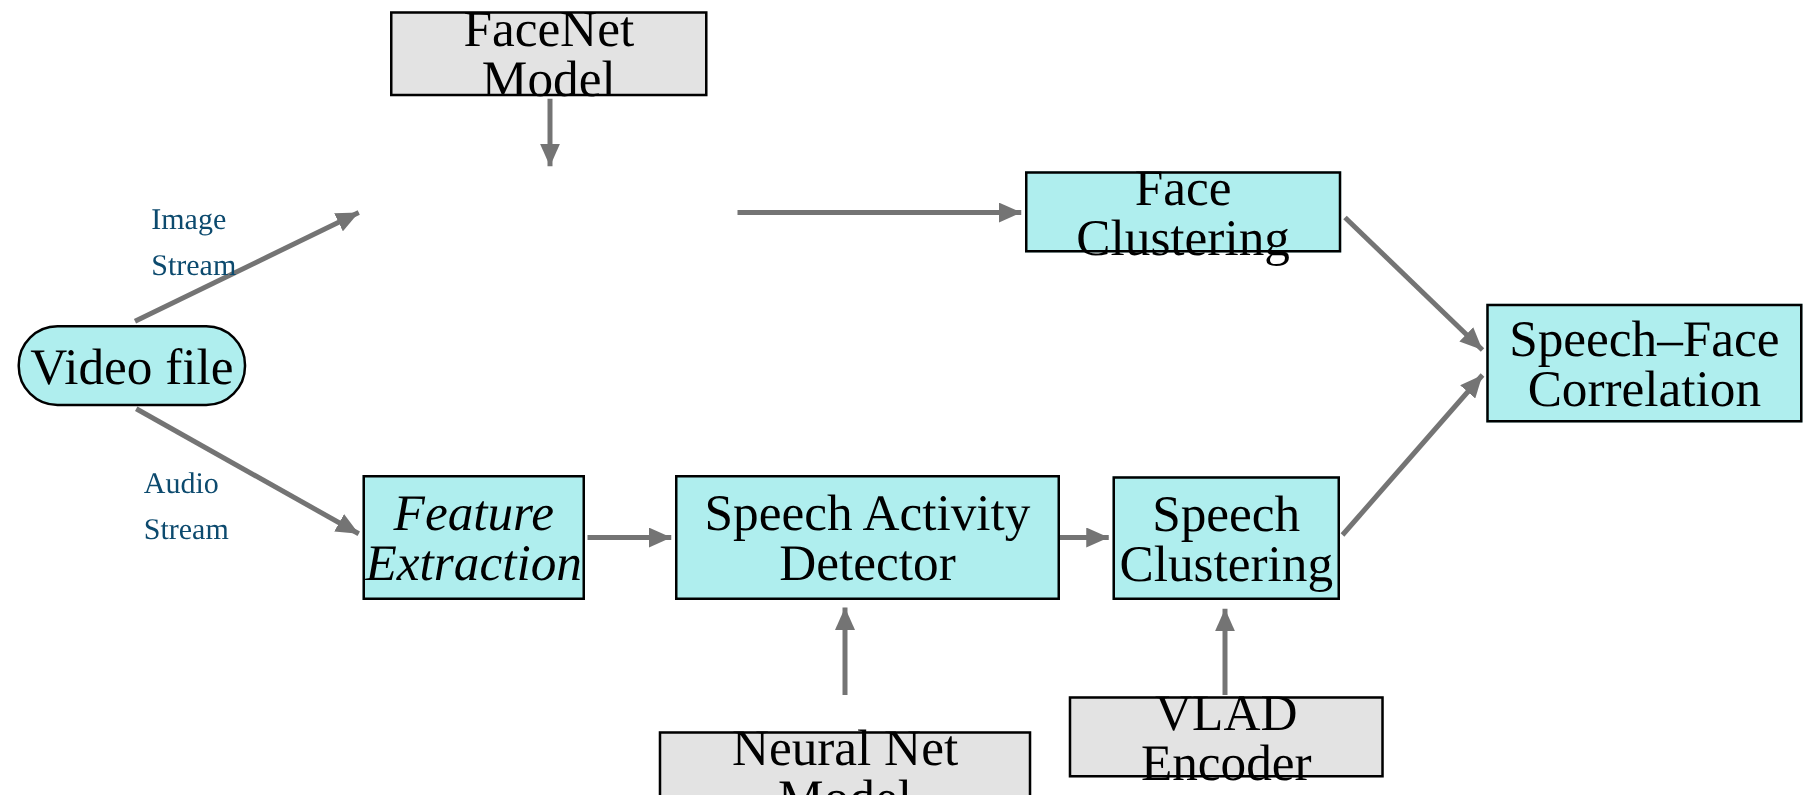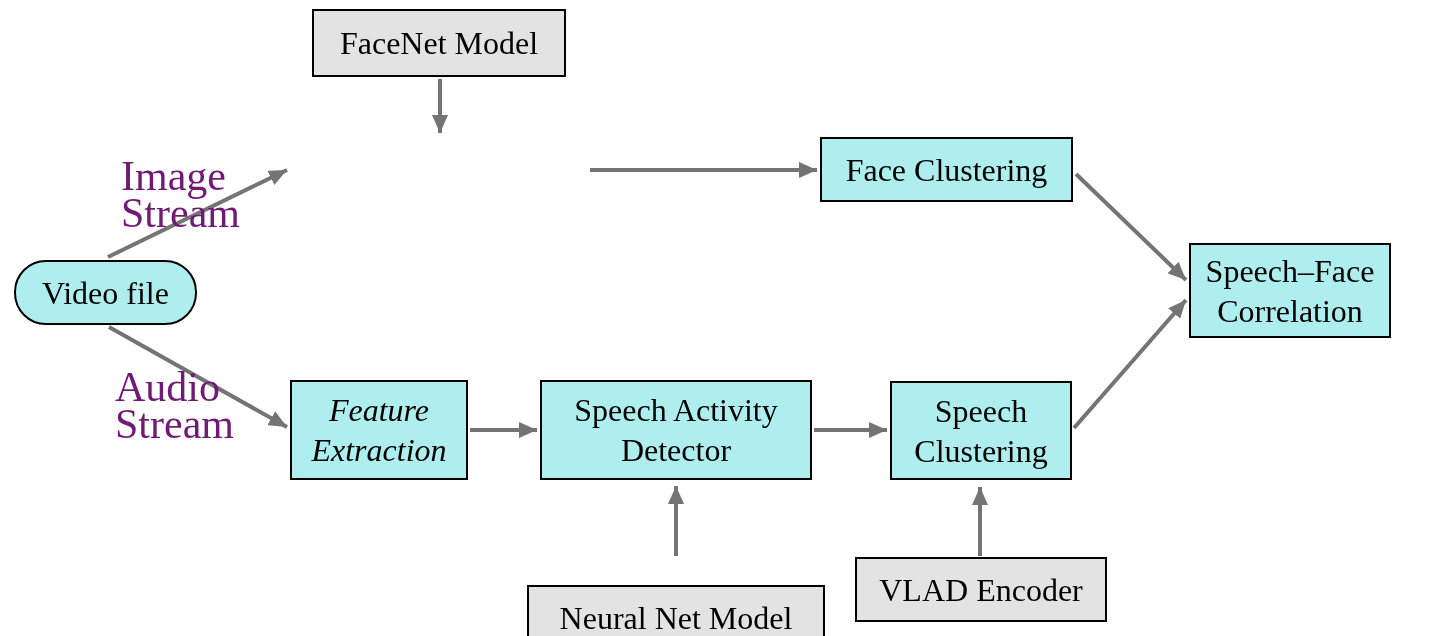--- a/index.html
+++ b/index.html
@@ -24,42 +24,42 @@
   }
   .node {
     position: absolute;
     box-sizing: border-box;
     display: flex;
     align-items: center;
     justify-content: center;
     text-align: center;
     border: 2.5px solid #000000;
     color: #000000;
-    font-size: 32px;
+    font-size: 41px;
     line-height: 40px;
     white-space: pre-line;
   }
   .node.process { background: #AFEEEE; }
   .node.model   { background: #E3E3E3; }
 
   #n-facenet-model            { left: 312px; top: 9px;   width: 254px; height: 68px; }
   #n-face-detection           { left: 290px; top: 136px; width: 298px; height: 67px; }
   #n-face-clustering          { left: 820px; top: 137px; width: 253px; height: 65px; }
   #n-video-file               { left: 14px;  top: 260px; width: 183px; height: 65px; border-radius: 32px; }
-  #n-speech-face-correlation  { left: 1189px;top: 243px; width: 202px; height: 95px; }
+  #n-speech-face-correlation  { left: 1189px;top: 243px; width: 253px; height: 95px; }
   #n-feature-extraction       { left: 290px; top: 380px; width: 178px; height: 100px; font-style: italic; }
-  #n-speech-activity-detector { left: 540px; top: 380px; width: 272px; height: 100px; }
+  #n-speech-activity-detector { left: 540px; top: 380px; width: 308px; height: 100px; }
   #n-speech-clustering        { left: 890px; top: 381px; width: 182px; height: 99px; }
   #n-neural-net-model         { left: 527px; top: 557px; width: 298px; height: 65px; margin-top: 28px; }
   #n-vlad-encoder             { left: 855px; top: 557px; width: 252px; height: 65px; text-align: center; }
 
   .stream-label {
     position: absolute;
-    color: #701a75;
-    font-size: 42px;
+    color: #0c4a6e;
+    font-size: 24px;
     line-height: 37px;
     white-space: pre-line;
   }
   #l-image-stream { left: 121px; top: 158px; }
   #l-audio-stream { left: 115px; top: 369px; }
 </style>
 </head>
 <body>
 
 <div class="canvas">

